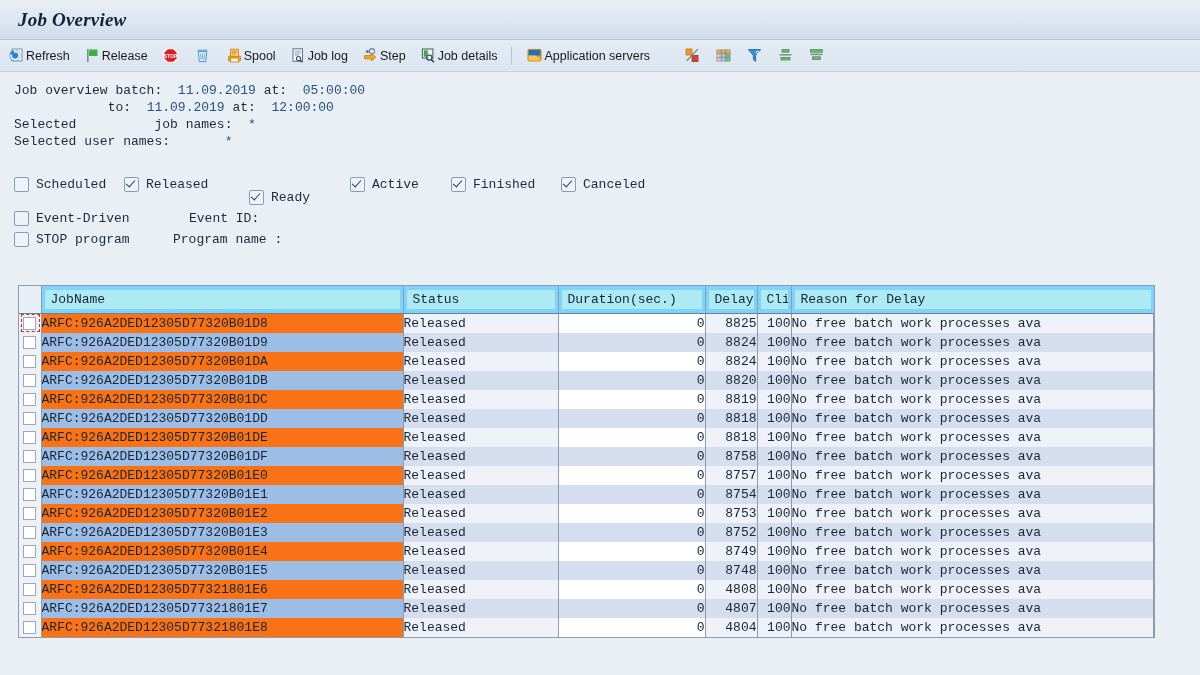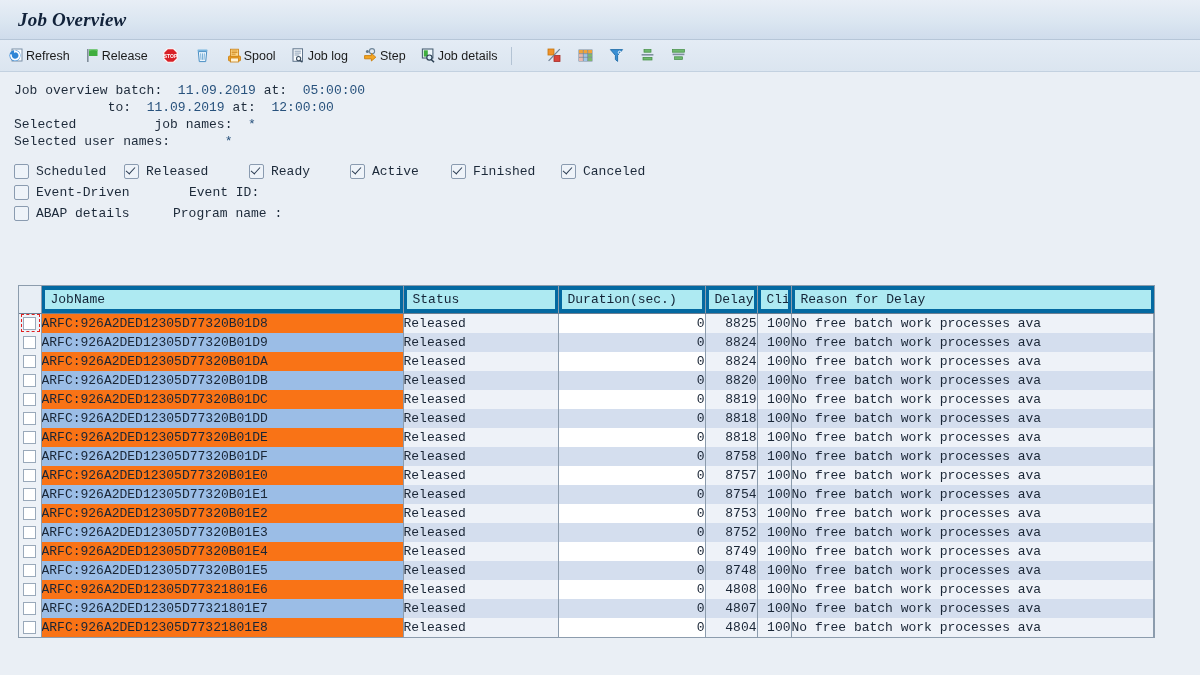--- a/index.html
+++ b/index.html
@@ -132,21 +132,21 @@
     box-sizing: border-box;
   }
   table.grid {
     border-collapse: collapse;
     width: 100%;
     table-layout: fixed;
     font-family: "Liberation Mono", monospace;
     font-size: 13px;
   }
   table.grid th {
-    background: #0369a1;
+    background: #7dd3fc;
     padding: 0;
     height: 27px;
     border-right: 1px solid #8c9cad;
     border-bottom: 1px solid #6d7f92;
     text-align: left;
     font-weight: normal;
     vertical-align: middle;
   }
   table.grid th .hcell {
     background: #aeeaf2;
@@ -315,20 +315,30 @@
           <rect x="3.8" y="3.3" width="4" height="6.3" fill="#3fae3f"></rect>
           <circle cx="9.4" cy="10.6" r="2.6" fill="#d8ecf8" stroke="#2d4054" stroke-width="1.2"></circle>
           <path d="M11.3 12.5 L14 15.2" stroke="#2d4054" stroke-width="1.6"></path>
         </svg>
       </span>
       <span class="lbl">Job details</span>
     </div>
 
     <div class="tsep"></div>
 
+    <div class="tbtn">
+      <span class="ico">
+        <svg width="17" height="17" viewBox="0 0 17 17">
+          <rect x="2" y="2.4" width="13" height="11.5" rx="1" fill="#f5a623" stroke="#d08400" stroke-width="1"></rect>
+          <path d="M2.6 3 L14.4 3 L14.4 8.6 L2.6 8.6 Z" fill="#1f6fc4"></path>
+          <path d="M2.6 8.6 L9 8.6 L14.4 12.4 L14.4 13.4 L2.6 13.4 Z" fill="#f7c65c"></path>
+        </svg>
+      </span>
+      <span class="lbl">Application servers</span>
+    </div>
 
     <div class="tsep" style="background:transparent;width:6px;"></div>
 
     <div class="tbtn">
       <span class="ico">
         <svg width="17" height="17" viewBox="0 0 17 17">
           <rect x="2" y="2" width="6" height="6" fill="#f0932a" stroke="#c5740c" stroke-width="0.8"></rect>
           <rect x="8" y="8.5" width="6" height="6" fill="#d9443a" stroke="#a82d26" stroke-width="0.8"></rect>
           <path d="M13.8 2.2 L2.6 13.8" stroke="#6d7f92" stroke-width="1.2"></path>
         </svg>
@@ -393,21 +403,21 @@
 
     <div class="frow">
       <div class="fitem" style="width:110px;">
         <span class="cbox"></span>
         <span class="flab">Scheduled</span>
       </div>
       <div class="fitem" style="width:125px;">
         <span class="cbox checked"></span>
         <span class="flab">Released</span>
       </div>
-      <div class="fitem" style="width:101px;">
+      <div class="fitem" style="width:101px;margin-top:26px;">
         <span class="cbox checked"></span>
         <span class="flab">Ready</span>
       </div>
       <div class="fitem" style="width:101px;">
         <span class="cbox checked"></span>
         <span class="flab">Active</span>
       </div>
       <div class="fitem" style="width:110px;">
         <span class="cbox checked"></span>
         <span class="flab">Finished</span>
@@ -424,21 +434,21 @@
         <span class="flab">Event-Driven</span>
       </div>
       <div class="fitem">
         <span class="flab" style="padding-left:0;">Event ID:</span>
       </div>
     </div>
 
     <div class="frow" style="margin-top:2px;">
       <div class="fitem" style="width:159px;">
         <span class="cbox"></span>
-        <span class="flab">ABAP details</span>
+        <span class="flab">STOP program</span>
       </div>
       <div class="fitem">
         <span class="flab" style="padding-left:0;">Program name :</span>
       </div>
     </div>
 
   </div>
 
   <div class="tablewrap">
     <table class="grid">

